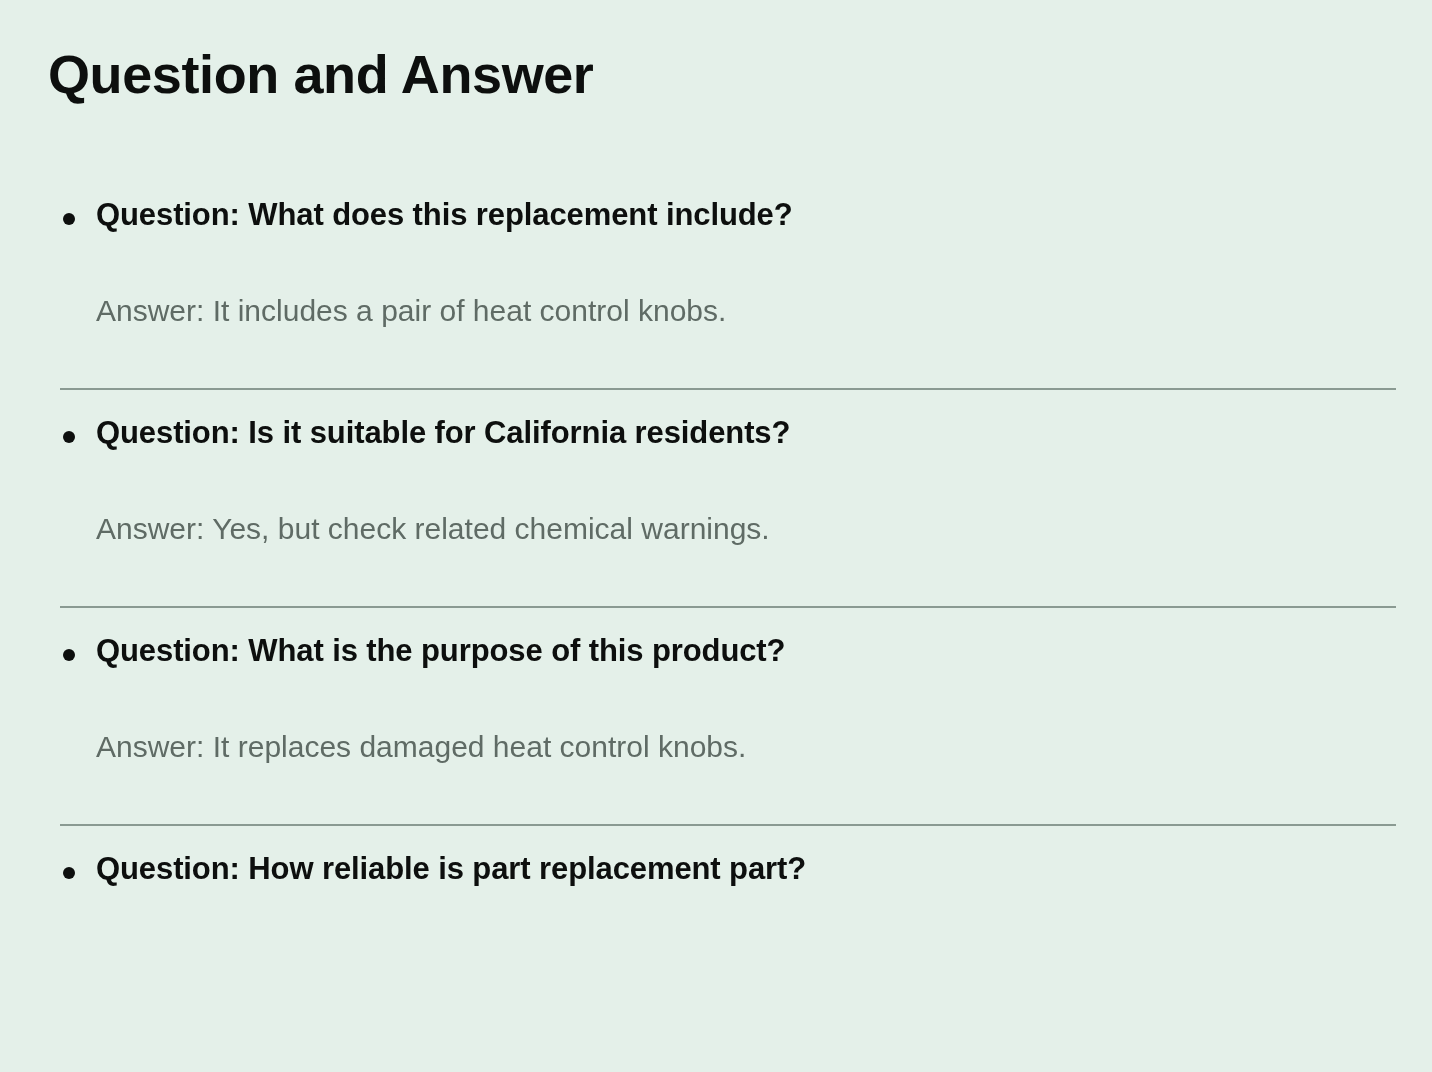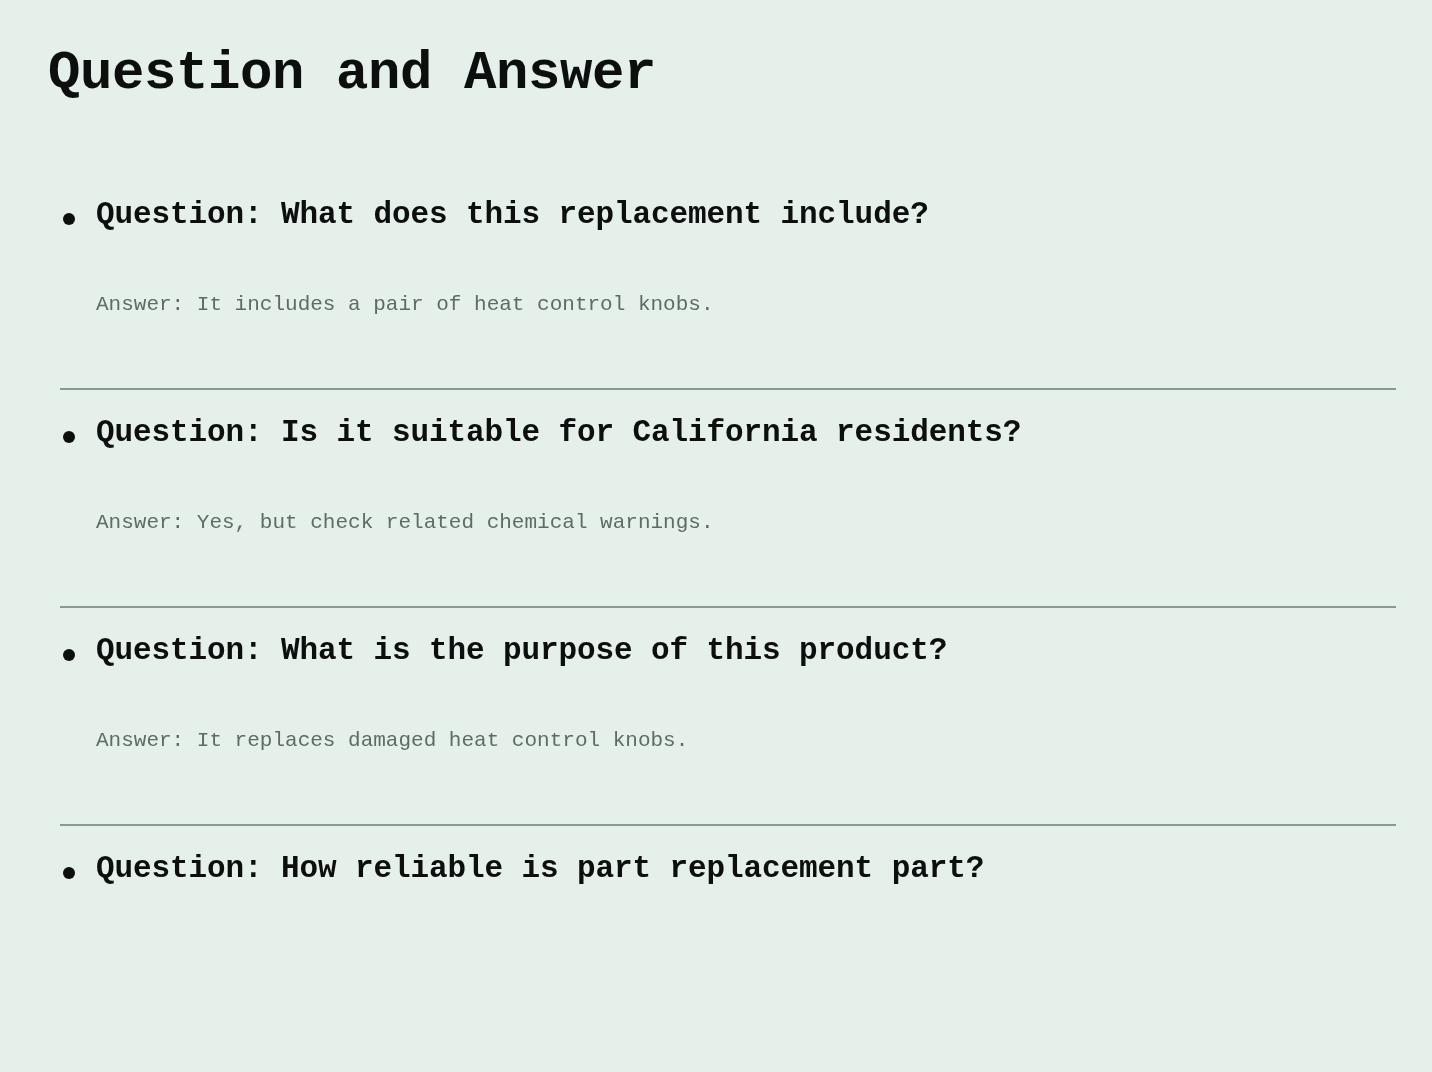--- a/index.html
+++ b/index.html
@@ -14,21 +14,20 @@
     -webkit-font-smoothing: antialiased;
     overflow: hidden;
   }
 
   .page {
     position: relative;
     width: 1416px;
     height: 1072px;
     box-sizing: border-box;
     padding: 0;
-    font-family: Liberation Mono, monospace;
   }
 
   .section-title {
     position: absolute;
     left: 48px;
     top: 44px;
     margin: 0;
     font-size: 54px;
     font-weight: 700;
     line-height: 1.12;
@@ -70,21 +69,21 @@
     font-weight: 700;
     line-height: 1.34;
     letter-spacing: -0.1px;
     color: #0d0f0e;
     white-space: nowrap;
   }
 
   .qa-answer {
     margin: 0;
     padding-top: 55px;
-    font-size: 21px;
+    font-size: 30px;
     font-weight: 400;
     line-height: 1.3;
     color: #5f6b65;
     white-space: nowrap;
   }
 
   .qa-divider {
     position: absolute;
     left: 48px;
     right: 48px;

